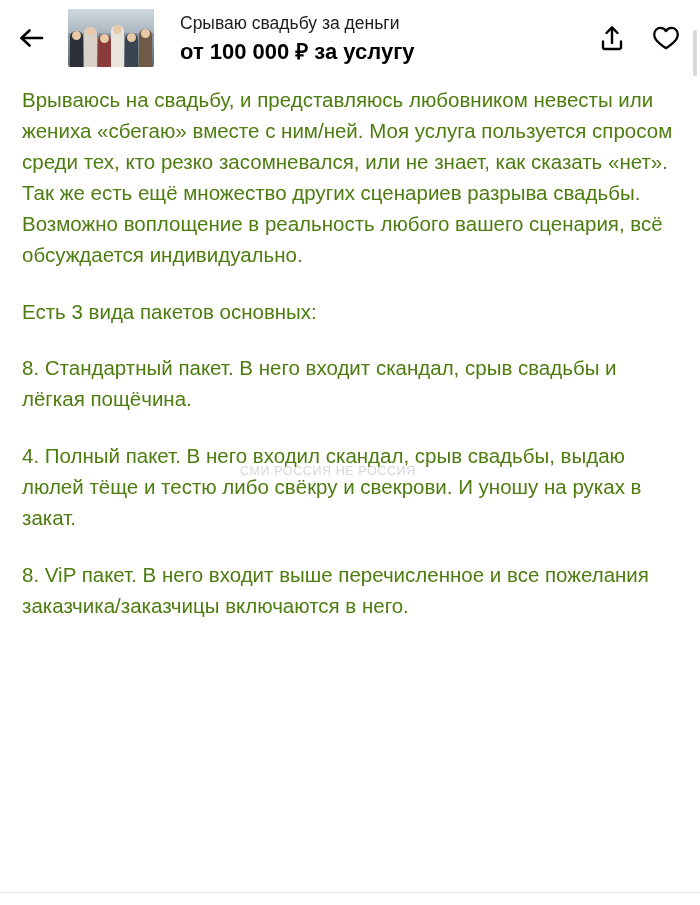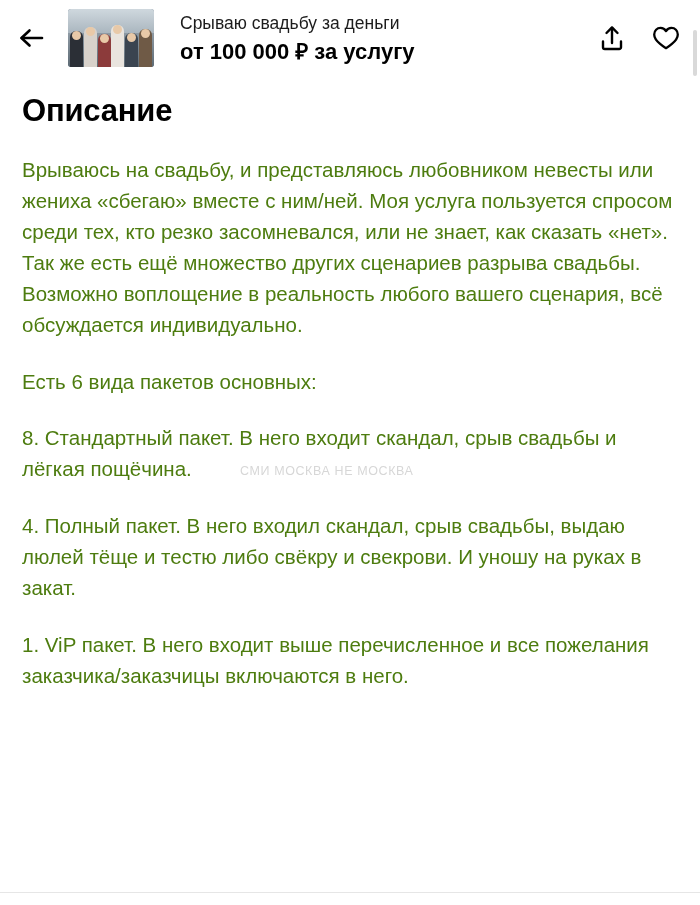--- a/index.html
+++ b/index.html
@@ -236,24 +236,23 @@
       <span>
         <svg width="30" height="28" viewBox="0 0 30 28" aria-hidden="true">
           <path d="M15 24.2 C15 24.2 3.2 17.4 3.2 10.4 C3.2 6.6 6.1 3.9 9.5 3.9 C11.9 3.9 13.9 5.2 15 7.1 C16.1 5.2 18.1 3.9 20.5 3.9 C23.9 3.9 26.8 6.6 26.8 10.4 C26.8 17.4 15 24.2 15 24.2 Z" fill="none" stroke="#000" stroke-width="2.3" stroke-linejoin="round"></path>
         </svg>
       </span>
     </div>
   </div>
 </div>
 
 <div class="content">
-  <h1 class="section-title">Описание</h1>
 
   <p class="para">Врываюсь на свадьбу, и представляюсь любовником невесты или жениха «сбегаю» вместе с ним/ней. Моя услуга пользуется спросом среди тех, кто резко засомневался, или не знает, как сказать «нет». Так же есть ещё множество других сценариев разрыва свадьбы. Возможно воплощение в реальность любого вашего сценария, всё обсуждается индивидуально.</p>
-  <p class="para tight">Есть 6 вида пакетов основных:</p>
+  <p class="para tight">Есть 3 вида пакетов основных:</p>
   <p class="para">8. Стандартный пакет. В него входит скандал, срыв свадьбы и лёгкая пощёчина.</p>
   <p class="para">4. Полный пакет. В него входил скандал, срыв свадьбы, выдаю люлей тёще и тестю либо свёкру и свекрови. И уношу на руках в закат.</p>
-  <p class="para">1. ViP пакет. В него входит выше перечисленное и все пожелания заказчика/заказчицы включаются в него.</p>
+  <p class="para">8. ViP пакет. В него входит выше перечисленное и все пожелания заказчика/заказчицы включаются в него.</p>
 </div>
 
-<div class="watermark">СМИ МОСКВА НЕ МОСКВА</div>
+<div class="watermark">СМИ РОССИЯ НЕ РОССИЯ</div>
 <div class="bottom-rule"></div>
 <div class="scroll-sliver"></div>
 
 </body></html>

